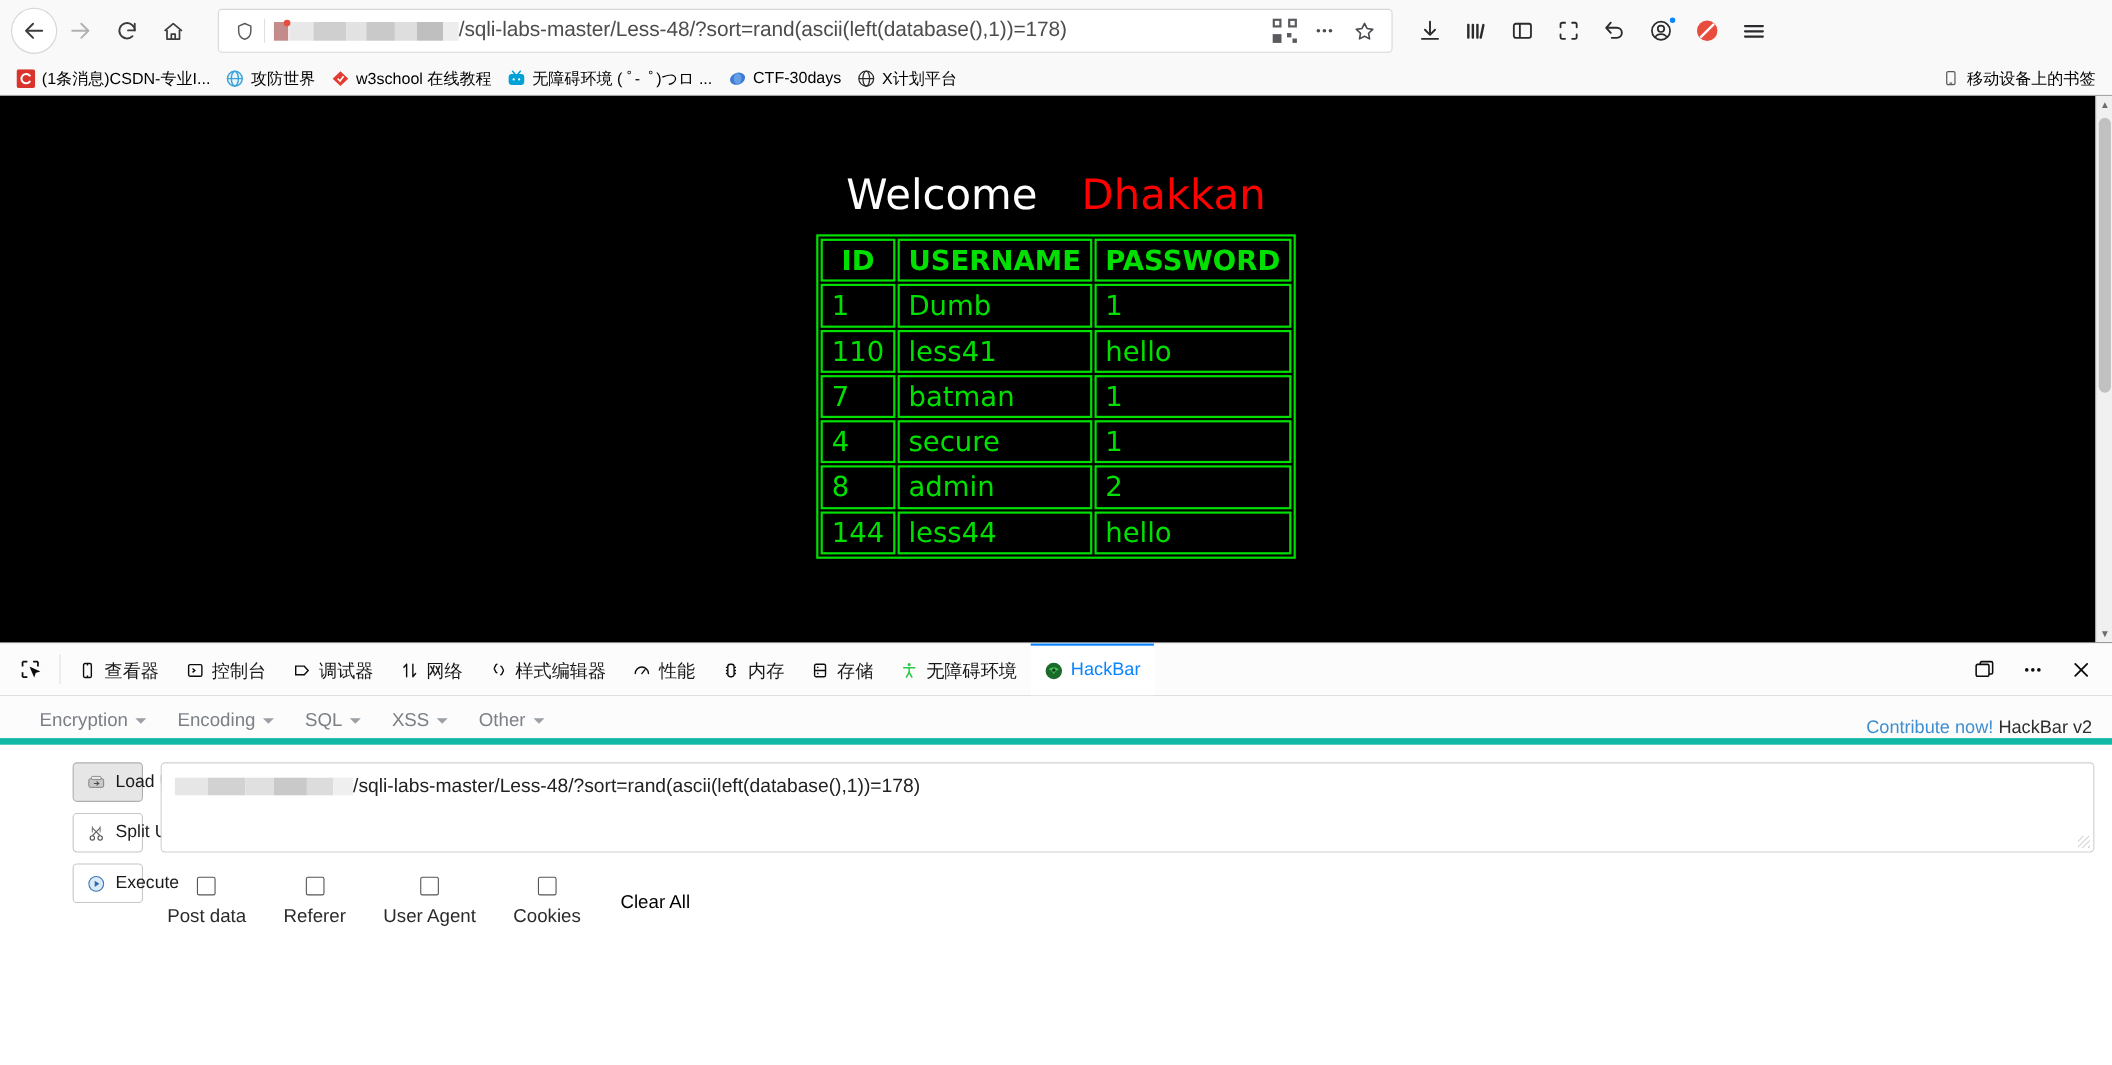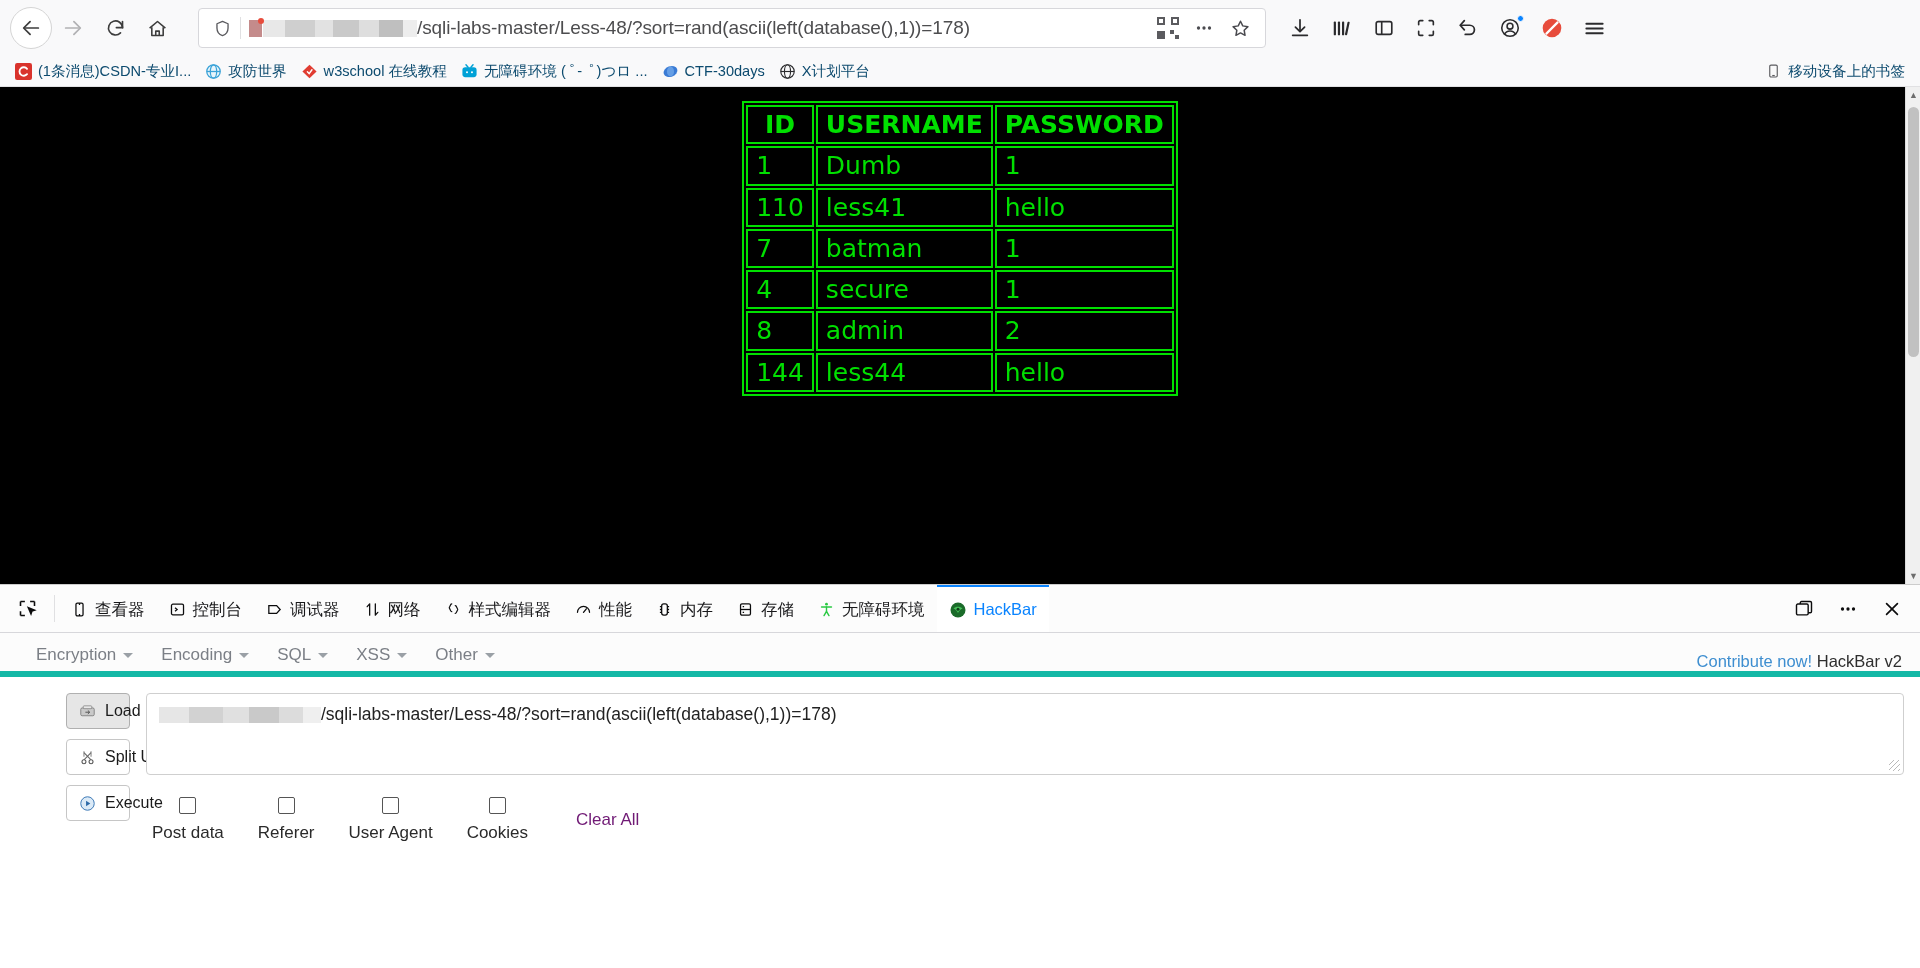--- a/index.html
+++ b/index.html
@@ -77,21 +77,21 @@
 
   
   #bookmarks-bar {
     height: 31px; display: flex; align-items: center;
     padding: 0 8px; background: #f9f9fa; font-size: 14.5px; color: #0c0c0d;
     border-bottom: 1px solid #e1e1e3;
   }
   .bm-item {
     display: flex; align-items: center; gap: 6px;
     padding: 2px 7px; border-radius: 3px; white-space: nowrap;
-    color: #0c4a6e;
+    color: #000000;
     text-align: right;
   }
   .bm-ico { width: 17px; height: 17px; flex:none; display:flex; align-items:center; justify-content:center;}
   .bm-label { font-size: 14.6px; }
   #bm-spacer { flex: 1; }
 
   
   #page-viewport {
     width: 1920px; height: 497px; background: #000;
     position: relative; overflow: hidden;
@@ -193,21 +193,21 @@
   #hb-url-inner { display:flex; align-items:center; }
   #hb-url-text { font-size: 17.5px; color: #222; white-space: nowrap; }
   #hb-resize {
     position:absolute; right:3px; bottom:3px; width:11px; height:11px;
     background:
       linear-gradient(135deg, transparent 45%, #b9b9b9 45%, #b9b9b9 55%, transparent 55%) 0 0/5px 5px repeat;
   }
   #hb-checkrow { display:flex; align-items:center; gap: 0; margin-top: 22px; padding-left: 6px;}
   .hb-check { display:flex; align-items:center; gap:9px; margin-right: 34px; font-size: 17px; color:#2a2a2a;flex-direction:column;}
   .hb-box { width:17px;height:17px;border:1.5px solid #555; background:#fff; border-radius:2px; flex:none;}
-  #hb-clear { font-size:17px; color:#701a75; margin-left: 14px;}
+  #hb-clear { font-size:17px; color:#000000; margin-left: 2px;}
 </style>
 </head>
 <body>
 
 <div id="browser-chrome">
 
   <div id="nav-toolbar">
     <div class="nav-btn circled">
       <svg width="22" height="22" viewBox="0 0 24 24" fill="none" stroke="currentColor" stroke-width="1.9" stroke-linecap="round" stroke-linejoin="round">
           <path d="M20 12H5"></path>
@@ -398,20 +398,24 @@
             <path d="M10 19.2h4"></path>
           </svg>
       </span>
       <span class="bm-label">移动设备上的书签</span>
     </div>
   </div>
 </div>
 
 <div id="page-viewport">
   <div id="page-inner">
+    <div id="welcome-line">
+      <span id="welcome-text">Welcome</span>
+      <span id="welcome-name">Dhakkan</span>
+    </div>
     <table id="result-table">
       <thead>
         <tr>
           <th class="col-id">ID</th>
           <th>USERNAME</th>
           <th>PASSWORD</th>
         </tr>
       </thead>
       <tbody id="table-body">
         <tr>

